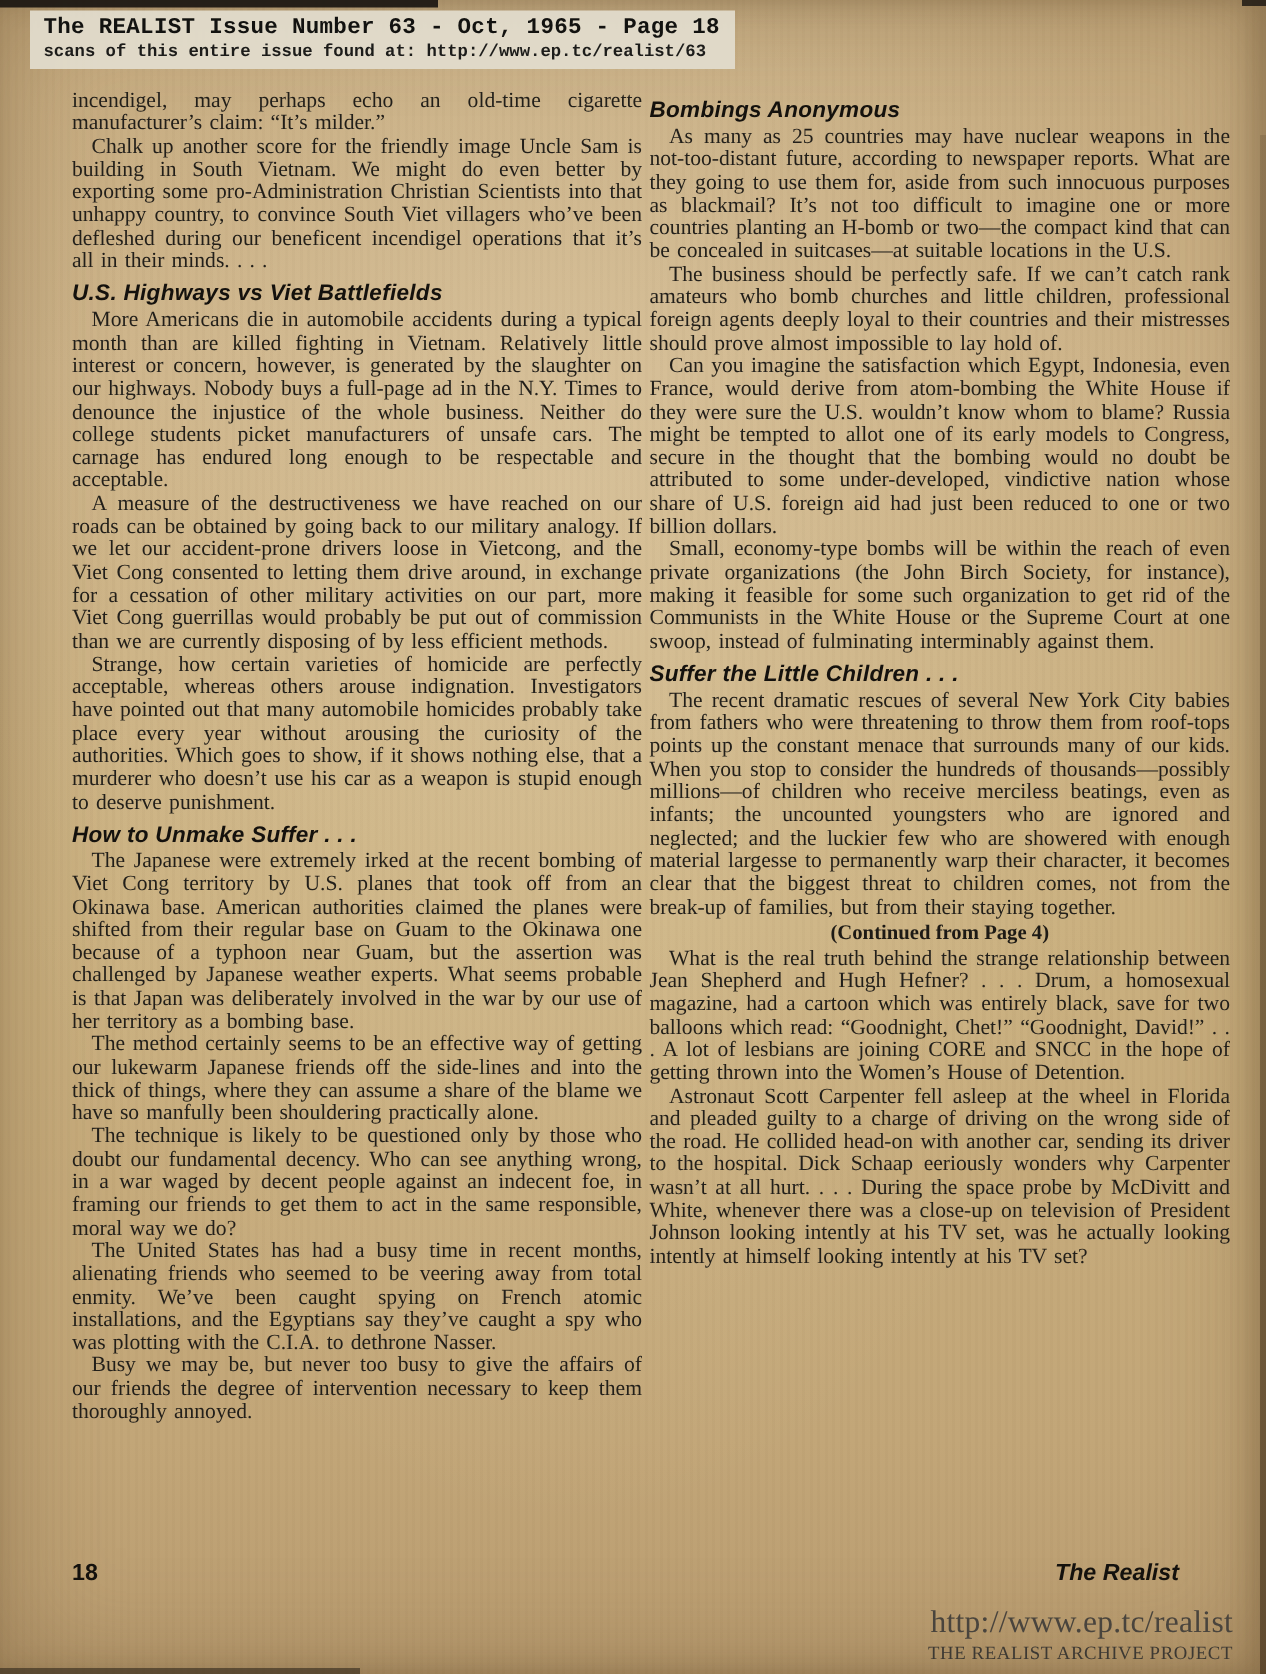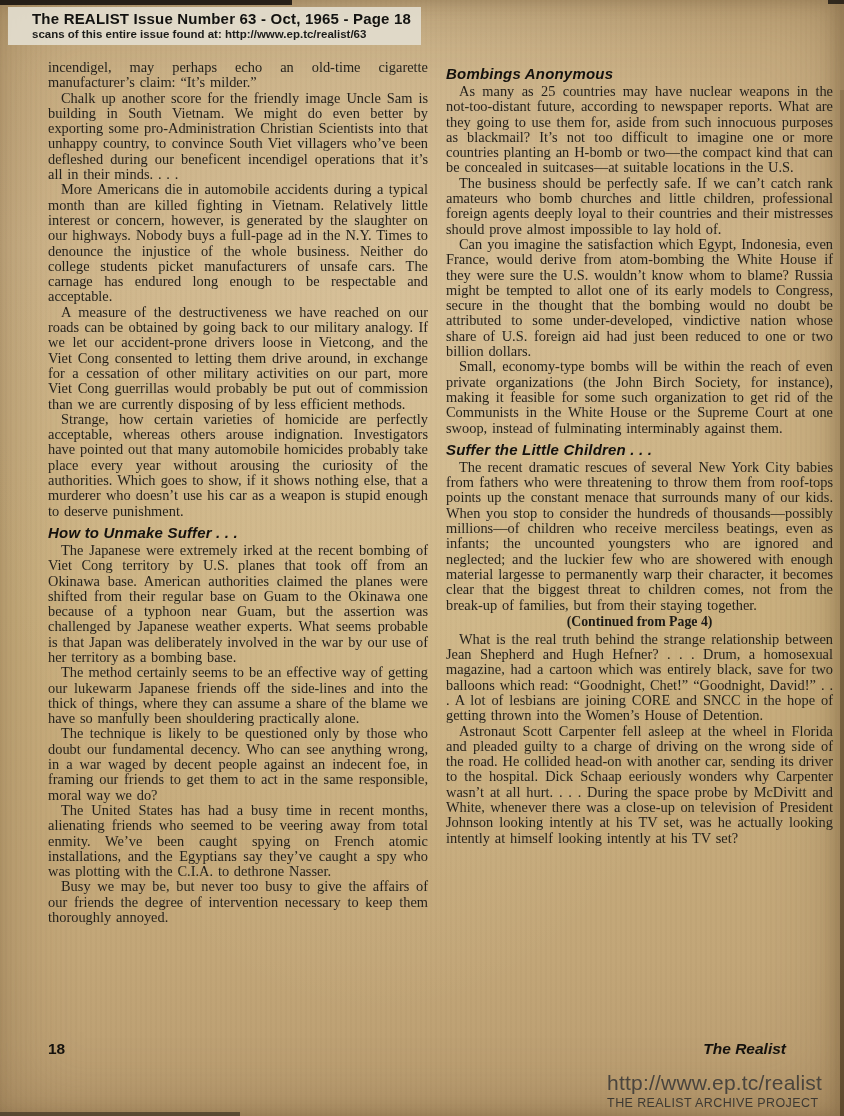--- a/index.html
+++ b/index.html
@@ -7,30 +7,30 @@
   .page{
     position:relative;width:844px;height:1116px;overflow:hidden;
     background:
       radial-gradient(ellipse at 45% 30%, rgba(255,246,222,.22), rgba(0,0,0,0) 62%),
       repeating-linear-gradient(90deg, rgba(110,82,46,.035) 0 2px, rgba(0,0,0,0) 2px 5px),
       linear-gradient(180deg,#c3a87c 0%,#ccb287 22%,#cab07f 55%,#c2a678 86%,#b99c70 100%);
     box-shadow:inset 0 0 70px rgba(92,66,34,.35), inset -8px 0 18px rgba(80,56,28,.28);
     font-family:"Liberation Serif",serif;color:#201d19;
   }
   .scan-header{
-    position:absolute;left:8px;top:7px;z-index:3;
+    position:absolute;left:20px;top:7px;z-index:3;
     background:rgba(226,221,205,.93);
-    padding:3px 10px 5px 24px;
-    font-family:Liberation Sans, sans-serif;
+    padding:3px 10px 5px 9px;
+    font-family:Liberation Mono, monospace;
   }
   .scan-header .l1{font-size:15px;font-weight:bold;color:#121210;letter-spacing:.2px;}
   .scan-header .l2{font-size:11.5px;font-weight:bold;color:#1c1c1a;margin-top:1px;}
   .columns{
     position:absolute;left:48px;top:60px;width:772px;
-    display:flex;gap:18px;z-index:2;
+    display:flex;gap:5px;z-index:2;
   }
   .col{flex:none;}
   .col.left{width:380px;}
   .col.right{width:387px;}
   .para{
     margin:0;font-size:14.4px;line-height:15.3px;text-align:justify;
     text-indent:13px;word-spacing:1.2px;color:#221f1a;
   }
   .para.flush{text-indent:0;}
   .sec-heading{
@@ -48,22 +48,22 @@
   .page-num{
     position:absolute;left:48px;top:1040px;z-index:2;
     font-family:"Liberation Sans",sans-serif;font-weight:bold;font-size:15.5px;color:#14110d;
   }
   .mag-name{
     position:absolute;right:58px;top:1040px;z-index:2;
     font-family:"Liberation Sans",sans-serif;font-weight:bold;font-style:italic;
     font-size:15.5px;color:#14110d;
   }
   .archive{
-    position:absolute;right:22px;bottom:6px;text-align:left;z-index:2;
-    font-family:Liberation Sans, sans-serif;
+    position:absolute;right:22px;bottom:6px;text-align:right;z-index:2;
+    font-family:Liberation Serif, serif;
     margin-left:48px;
   }
   .archive .url{font-size:21px;color:#49443d;letter-spacing:.2px;}
   .archive .label{font-size:12.5px;color:#3d3933;margin-top:1px;letter-spacing:.4px;}
   .edge-top{position:absolute;left:0;top:0;width:292px;height:5px;background:#17130f;opacity:.9;z-index:4;}
   .edge-top-right{position:absolute;right:0;top:0;width:16px;height:4px;background:#17130f;opacity:.8;z-index:4;}
   .edge-right{position:absolute;right:0;top:90px;bottom:0;width:4px;
     background:linear-gradient(180deg,rgba(50,34,16,.15),rgba(45,30,14,.5));z-index:4;}
   .edge-bottom-left{position:absolute;left:0;bottom:0;width:240px;height:4px;background:#241d14;opacity:.55;z-index:4;}
 </style>
@@ -79,20 +79,21 @@
 
   <div class="scan-header">
     <div class="l1">The REALIST Issue Number 63 - Oct, 1965 - Page 18</div>
     <div class="l2">scans of this entire issue found at: http://www.ep.tc/realist/63</div>
   </div>
 
   <div class="columns">
     <div class="col left">
         <p class="para flush">incendigel, may perhaps echo an old-time cigarette manufacturer’s claim: “It’s milder.”</p>
         <p class="para">Chalk up another score for the friendly image Uncle Sam is building in South Vietnam. We might do even better by exporting some pro-Administration Christian Scientists into that unhappy country, to convince South Viet villagers who’ve been defleshed during our beneficent incendigel operations that it’s all in their minds. . . .</p>
+        <div class="sec-heading">U.S. Highways vs Viet Battlefields</div>
         <p class="para">More Americans die in automobile accidents during a typical month than are killed fighting in Vietnam. Relatively little interest or concern, however, is generated by the slaughter on our highways. Nobody buys a full-page ad in the N.Y. Times to denounce the injustice of the whole business. Neither do college students picket manufacturers of unsafe cars. The carnage has endured long enough to be respectable and acceptable.</p>
         <p class="para">A measure of the destructiveness we have reached on our roads can be obtained by going back to our military analogy. If we let our accident-prone drivers loose in Vietcong, and the Viet Cong consented to letting them drive around, in exchange for a cessation of other military activities on our part, more Viet Cong guerrillas would probably be put out of commission than we are currently disposing of by less efficient methods.</p>
         <p class="para">Strange, how certain varieties of homicide are perfectly acceptable, whereas others arouse indignation. Investigators have pointed out that many automobile homicides probably take place every year without arousing the curiosity of the authorities. Which goes to show, if it shows nothing else, that a murderer who doesn’t use his car as a weapon is stupid enough to deserve punishment.</p>
         <div class="sec-heading">How to Unmake Suffer . . .</div>
         <p class="para">The Japanese were extremely irked at the recent bombing of Viet Cong territory by U.S. planes that took off from an Okinawa base. American authorities claimed the planes were shifted from their regular base on Guam to the Okinawa one because of a typhoon near Guam, but the assertion was challenged by Japanese weather experts. What seems probable is that Japan was deliberately involved in the war by our use of her territory as a bombing base.</p>
         <p class="para">The method certainly seems to be an effective way of getting our lukewarm Japanese friends off the side-lines and into the thick of things, where they can assume a share of the blame we have so manfully been shouldering practically alone.</p>
         <p class="para">The technique is likely to be questioned only by those who doubt our fundamental decency. Who can see anything wrong, in a war waged by decent people against an indecent foe, in framing our friends to get them to act in the same responsible, moral way we do?</p>
         <p class="para">The United States has had a busy time in recent months, alienating friends who seemed to be veering away from total enmity. We’ve been caught spying on French atomic installations, and the Egyptians say they’ve caught a spy who was plotting with the C.I.A. to dethrone Nasser.</p>
         <p class="para">Busy we may be, but never too busy to give the affairs of our friends the degree of intervention necessary to keep them thoroughly annoyed.</p>
       </div>

